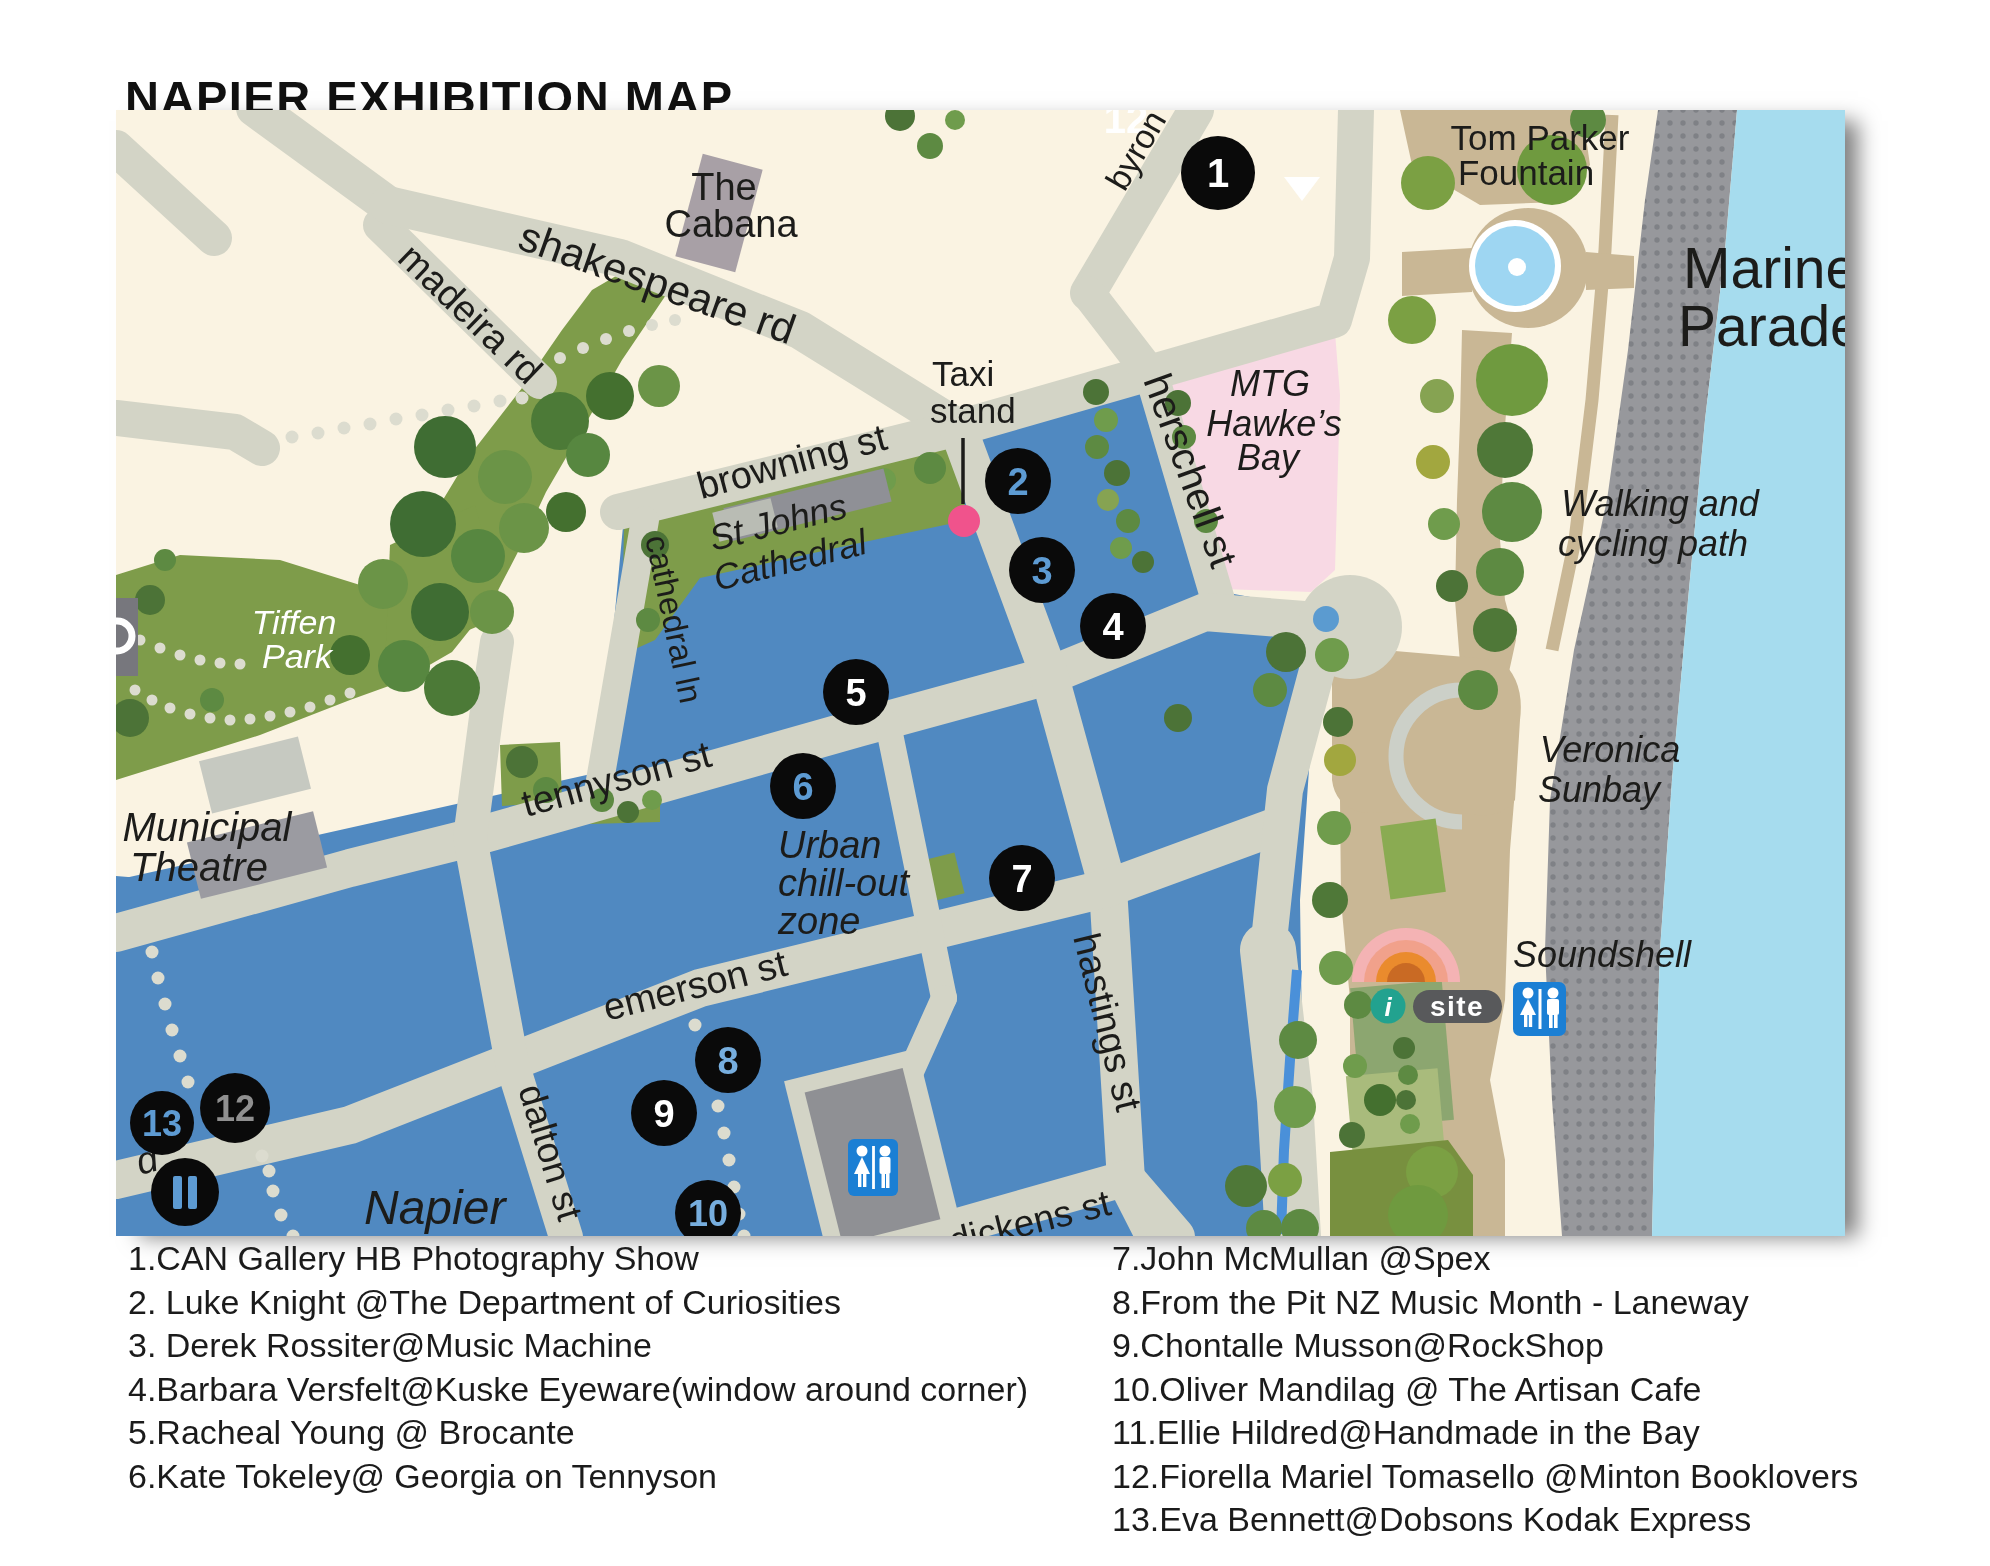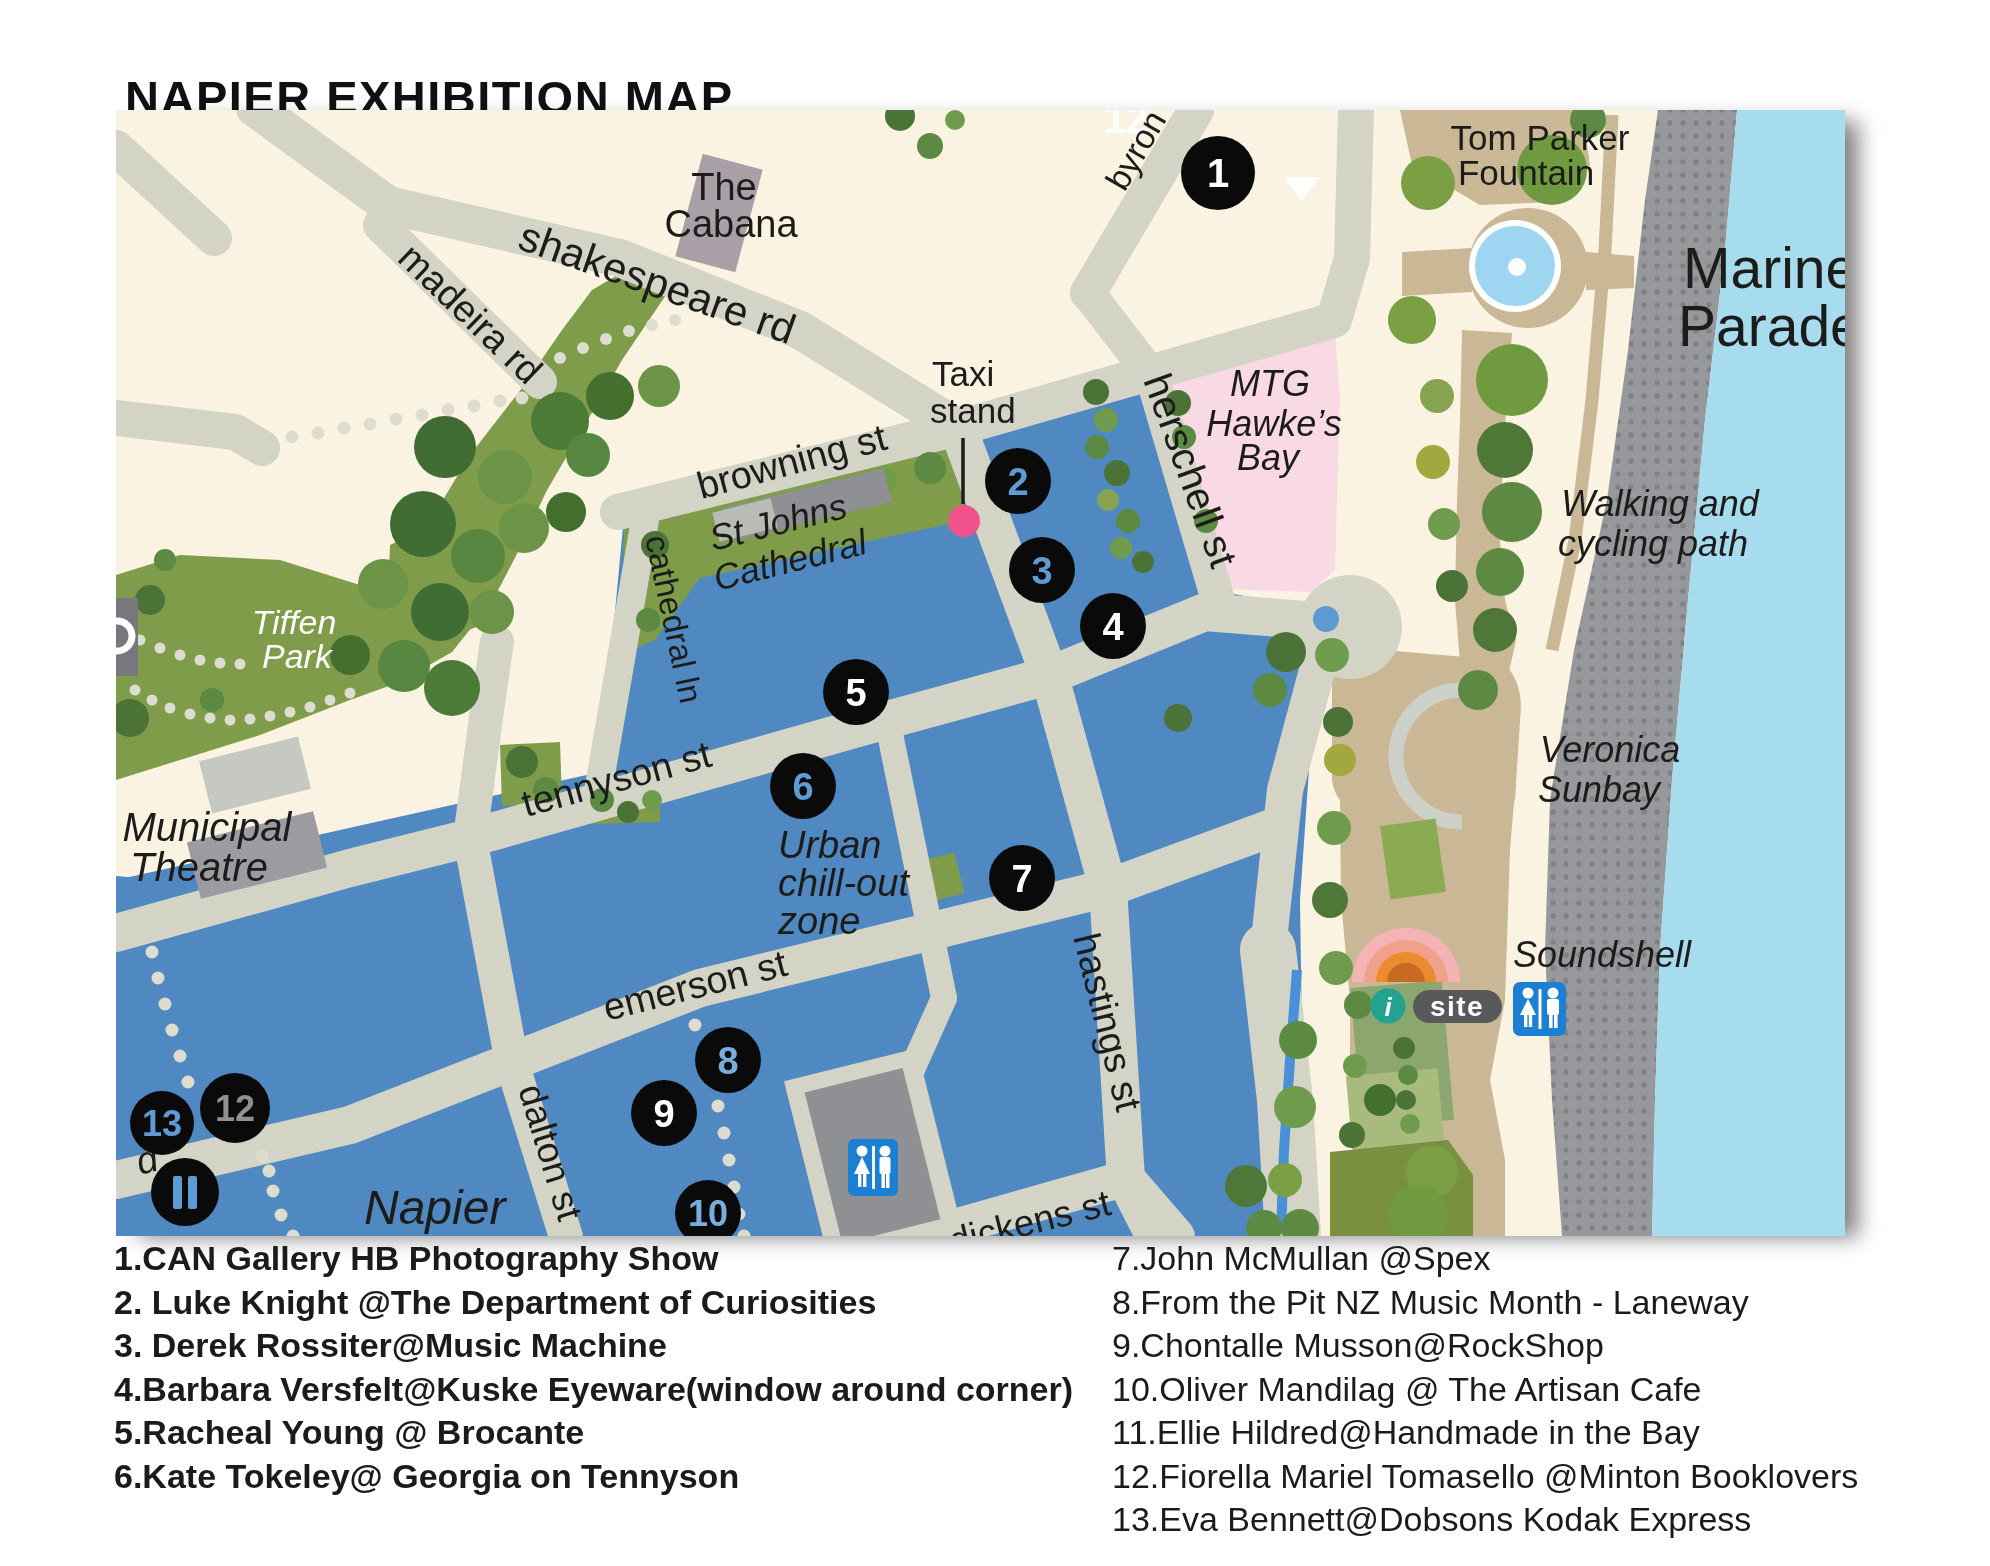--- a/index.html
+++ b/index.html
@@ -3,21 +3,21 @@
 <meta charset="utf-8">
 <style>
   html,body{margin:0;padding:0;}
   body{width:1990px;height:1566px;background:#ffffff;position:relative;
        font-family:"Liberation Sans", sans-serif;overflow:hidden;}
   #title{position:absolute;left:125px;top:22px;font-size:47px;font-weight:bold;
          color:#111;letter-spacing:1.5px;margin-top:48px;}
   #map{position:absolute;left:116px;top:110px;width:1729px;height:1126px;
        box-shadow:18px 6px 20px -5px rgba(0,0,0,0.5);}
   .leg{position:absolute;font-size:34px;color:#1b1b1b;line-height:43.5px;white-space:pre;}
-  #leg1{left:114px;top:1237px;font-weight:bold;}
+  #leg1{left:128px;top:1237px;}
   #leg2{left:1112px;top:1237px;}
 </style>
 </head>
 <body>
 <div id="title">NAPIER EXHIBITION MAP</div>
 <svg id="map" viewBox="116 110 1729 1126" xmlns="http://www.w3.org/2000/svg">
   <defs>
     <pattern id="shingle" x="0" y="0" width="13" height="13" patternUnits="userSpaceOnUse">
       <rect width="13" height="13" fill="#97989c"></rect>
       <circle cx="6" cy="6" r="2.7" fill="#7f8186"></circle>

